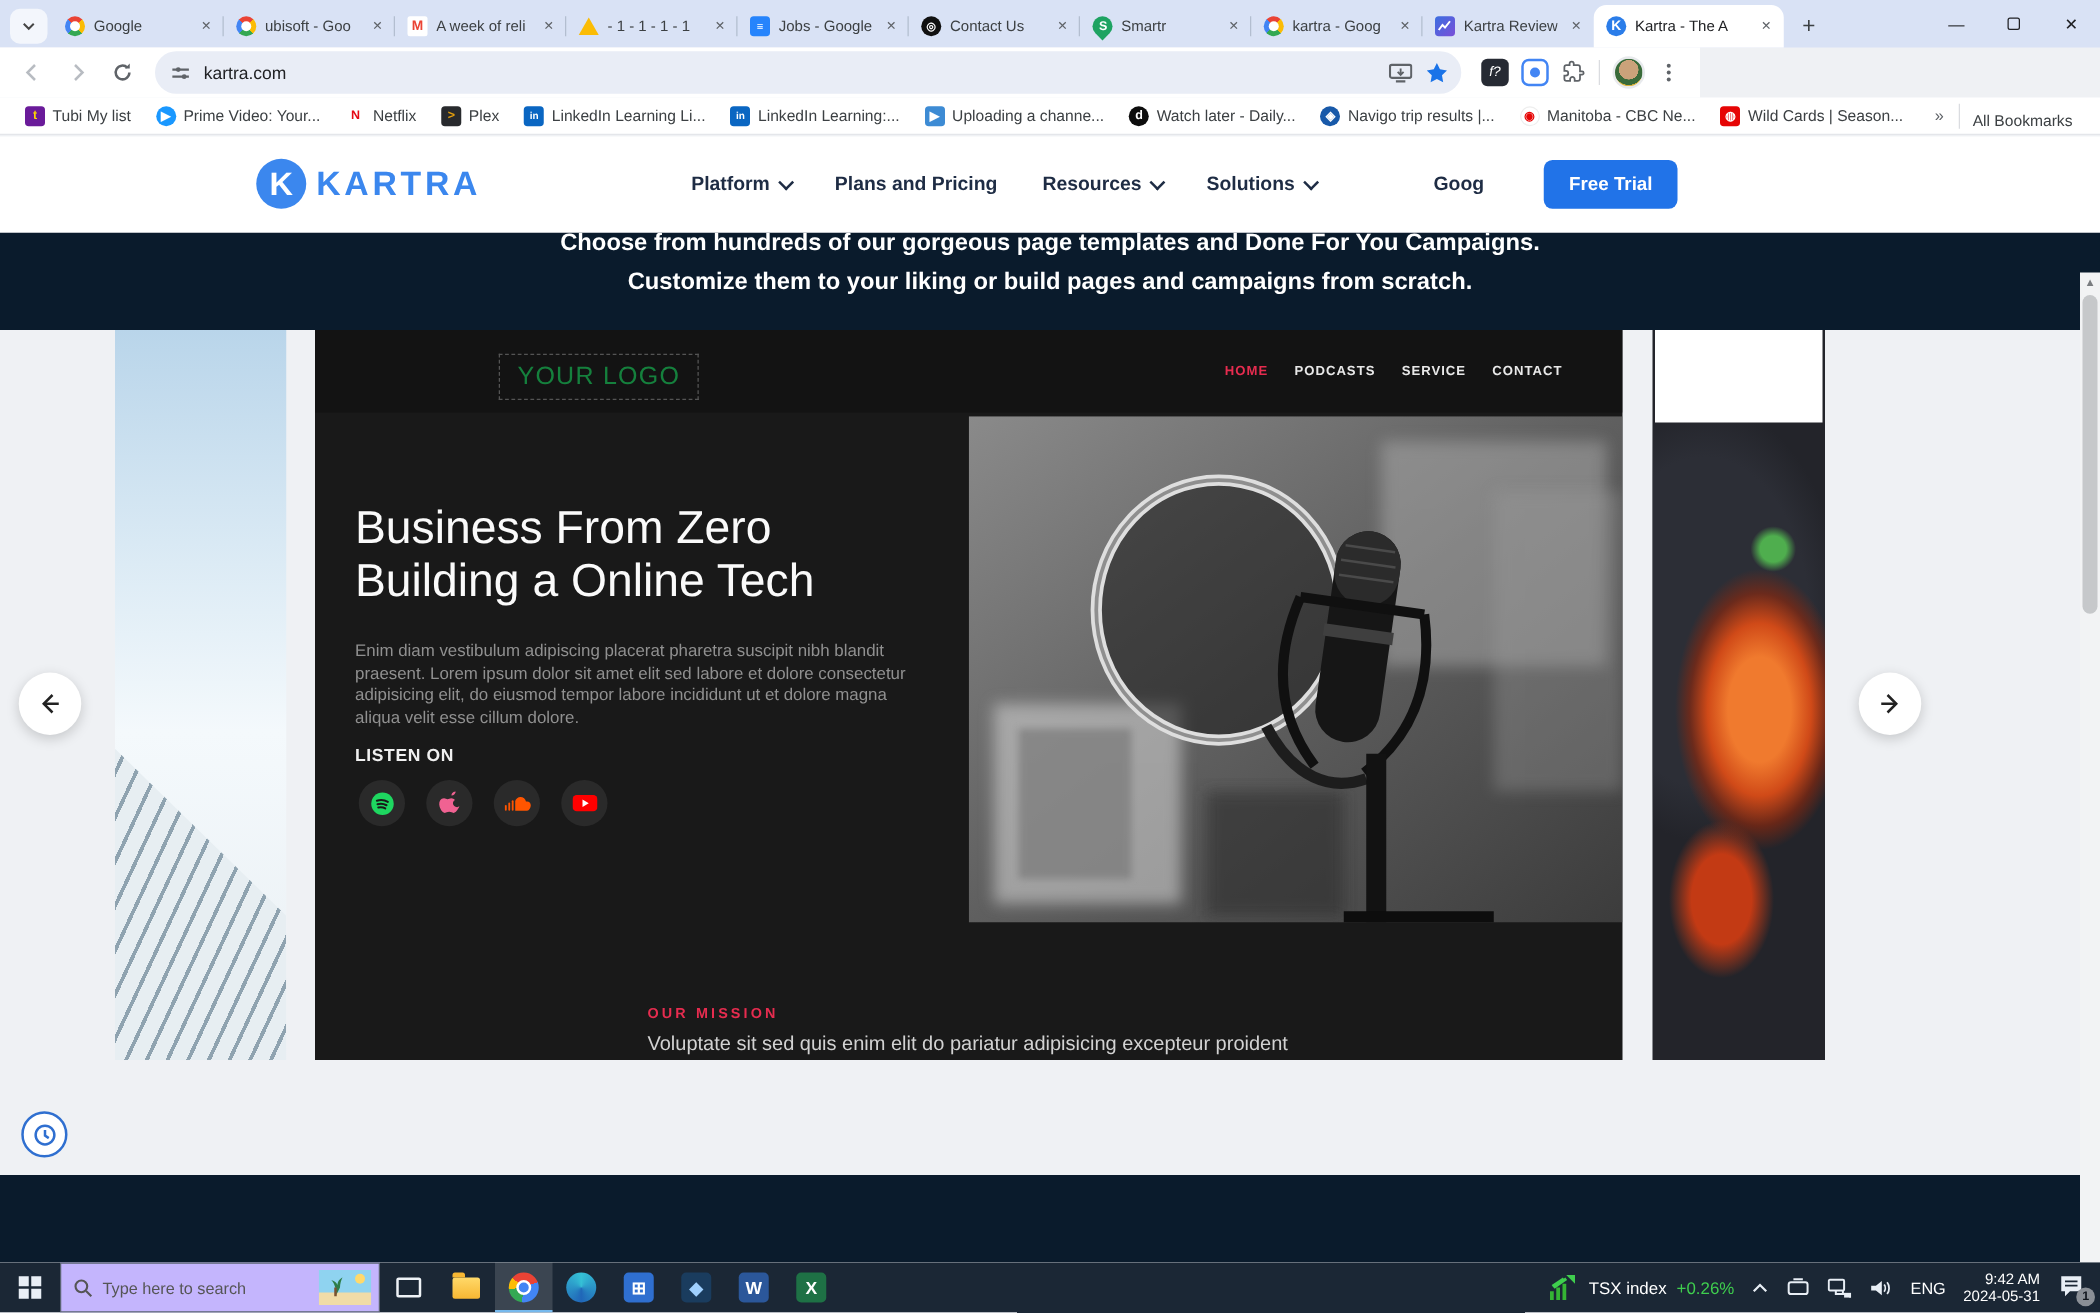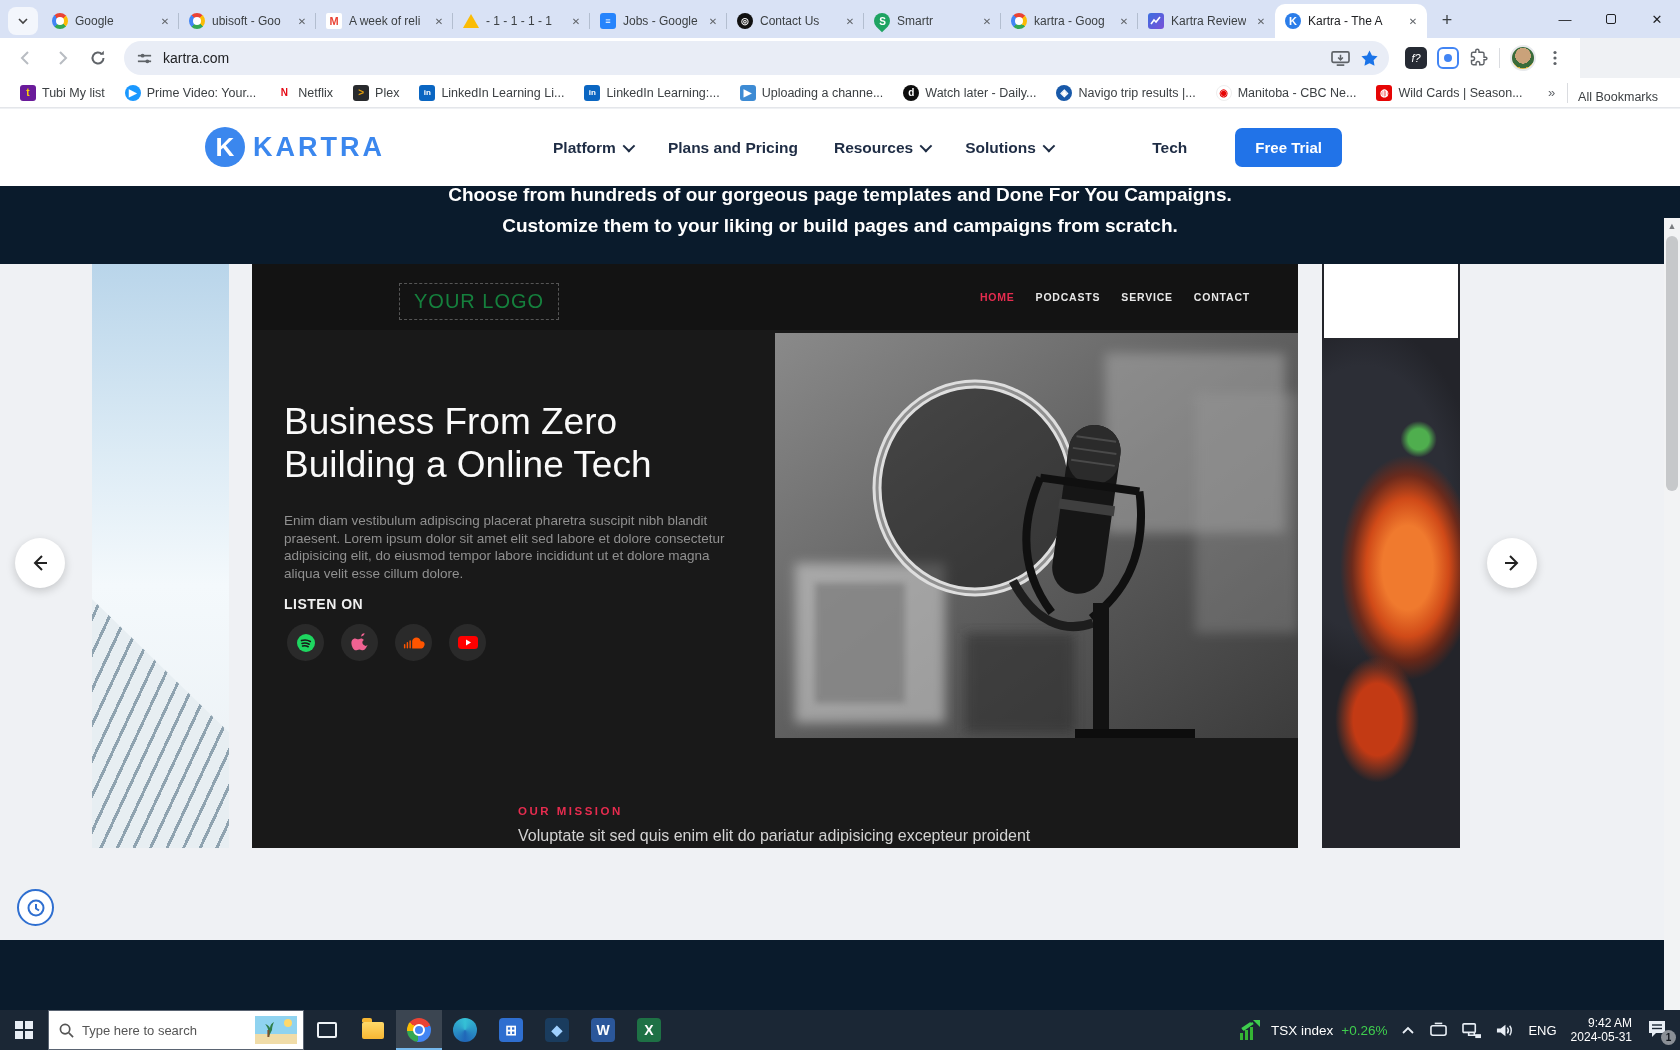--- a/index.html
+++ b/index.html
@@ -24,21 +24,21 @@
   .fav-pin { background:#1ea362; border-radius:50% 50% 50% 0; color:#fff; transform:rotate(-45deg); }
   .fav-pin span{ transform:rotate(45deg); font-size:10px;}
   .fav-chart { background:linear-gradient(135deg,#3b6fe0,#7a4fd8); color:#fff; }
   .fav-kartra { background:#2b7de9; border-radius:50%; color:#fff; }
   .newtab-btn { width:28px; height:28px; margin:0 0 4px 6px; display:flex; align-items:center; justify-content:center; font-size:18px; color:#3c4043; border-radius:50%; }
   .win-controls { margin-left:auto; display:flex; height:38px; align-items:stretch; }
   .win-btn { width:46px; display:flex; align-items:center; justify-content:center; color:#202124; font-size:13px; }
   .win-max-glyph { width:10px; height:10px; border:1.4px solid #202124; border-radius:2px; }
 
   
-  .toolbar { position:absolute; top:38px; left:0; width:1580px; height:40px; background:#fff; display:flex; align-items:center; padding:0 10px; gap:4px; }
+  .toolbar { position:absolute; top:38px; left:0; width:1360px; height:40px; background:#fff; display:flex; align-items:center; padding:0 10px; gap:4px; }
   .nav-ico { width:32px; height:32px; display:flex; align-items:center; justify-content:center; border-radius:50%; color:#5f6368; }
   .nav-ico.dim { color:#b8bcc2; }
   .omnibox { flex:1; height:34px; background:#e9edf6; border-radius:17px; display:flex; align-items:center; padding:0 10px 0 12px; gap:10px; margin:0 6px; }
   .omni-text { font-size:14px; color:#202124; flex:1; }
   .ext-box { display:flex; align-items:center; gap:10px; padding:0 6px; }
   .ext-f { width:22px; height:22px; background:#262a33; color:#fff; border-radius:5px; font-size:11px; font-style:italic; display:flex; align-items:center; justify-content:center; }
   .ext-dot { width:22px; height:22px; border:2px solid #4285f4; border-radius:6px; display:flex; align-items:center; justify-content:center; }
   .ext-dot i { width:8px; height:8px; background:#4285f4; border-radius:50%; }
   .tb-divider { width:1px; height:20px; background:#dadce0; }
   .avatar { width:26px; height:26px; border-radius:50%; background:radial-gradient(circle at 50% 40%, #caa27a 0 45%, #3a6b3a 46% 70%, #d8b13a 71% 85%, #c0392b 86%); border:2px solid #e8eaed; }
@@ -104,21 +104,21 @@
 
   .scrollbar { position:absolute; right:0; top:109px; width:16px; height:901px; background:#f2f3f4; z-index:9; }
   .sb-arrow { width:16px; height:16px; display:flex; align-items:center; justify-content:center; color:#7a7d80; font-size:9px; }
   .sb-thumb { position:absolute; top:18px; left:2px; width:12px; height:255px; background:#c6c8ca; border-radius:6px; }
 
   
   .taskbar { position:absolute; left:0; top:1010px; width:1680px; height:40px; background:#1b2735; display:flex; align-items:stretch; color:#fff; z-index:20; }
   .tb-start { width:48px; display:flex; align-items:center; justify-content:center; }
   .win-logo { display:grid; grid-template-columns:8px 8px; grid-template-rows:8px 8px; gap:1.5px; }
   .win-logo i { background:#e8eef5; }
-  .tb-search { width:256px; background:#ffffff; border:1px solid #5a6472; display:flex; align-items:center; gap:8px; padding:0 6px 0 10px; color:#555; margin:0; }
+  .tb-search { width:256px; background:#c4b5fd; border:1px solid #5a6472; display:flex; align-items:center; gap:8px; padding:0 6px 0 10px; color:#555; margin:0; }
   .tb-search-text { font-size:13px; color:#555; flex:1; white-space:nowrap; }
   .tb-apps { display:flex; }
   .tb-app { width:46px; display:flex; align-items:center; justify-content:center; }
   .tb-app.active { background:rgba(255,255,255,.14); box-shadow:inset 0 -2px 0 #76b9ed; }
   .ico24 { width:24px; height:24px; display:flex; align-items:center; justify-content:center; border-radius:4px; font-weight:bold; font-size:14px; }
   .tv-ico { width:20px; height:16px; border:2px solid #eef2f6; border-radius:2px; position:relative; }
   .folder { width:22px; height:17px; background:linear-gradient(180deg,#ffd969,#f7b733); border-radius:2px; position:relative; }
   .folder::before { content:""; position:absolute; top:-4px; left:0; width:10px; height:4px; background:#f7b733; border-radius:2px 2px 0 0; }
   .chrome-ico { width:24px; height:24px; border-radius:50%; background:conic-gradient(from -50deg,#ea4335 0 33%,#4285f4 33% 66%,#34a853 66% 87%,#fbbc05 87% 100%); position:relative; }
   .chrome-ico::after { content:""; position:absolute; inset:6px; background:#4285f4; border:2px solid #fff; border-radius:50%; }
@@ -344,21 +344,21 @@
       <div class="site-nav-item">
           <span>Resources</span>
           <span class="chev"></span>
         </div>
       <div class="site-nav-item">
           <span>Solutions</span>
           <span class="chev"></span>
         </div>
     </div>
     <div class="hdr-right">
-      <span class="login">Tech</span>
+      <span class="login">Goog</span>
       <button class="cta">Free Trial</button>
     </div>
   </div>
 
   <div class="hero-band">
     <div class="hero-l1">Choose from hundreds of our gorgeous page templates and Done For You Campaigns.</div>
     <div class="hero-l2">Customize them to your liking or build pages and campaigns from scratch.</div>
   </div>
 
   <div class="slide-left">

